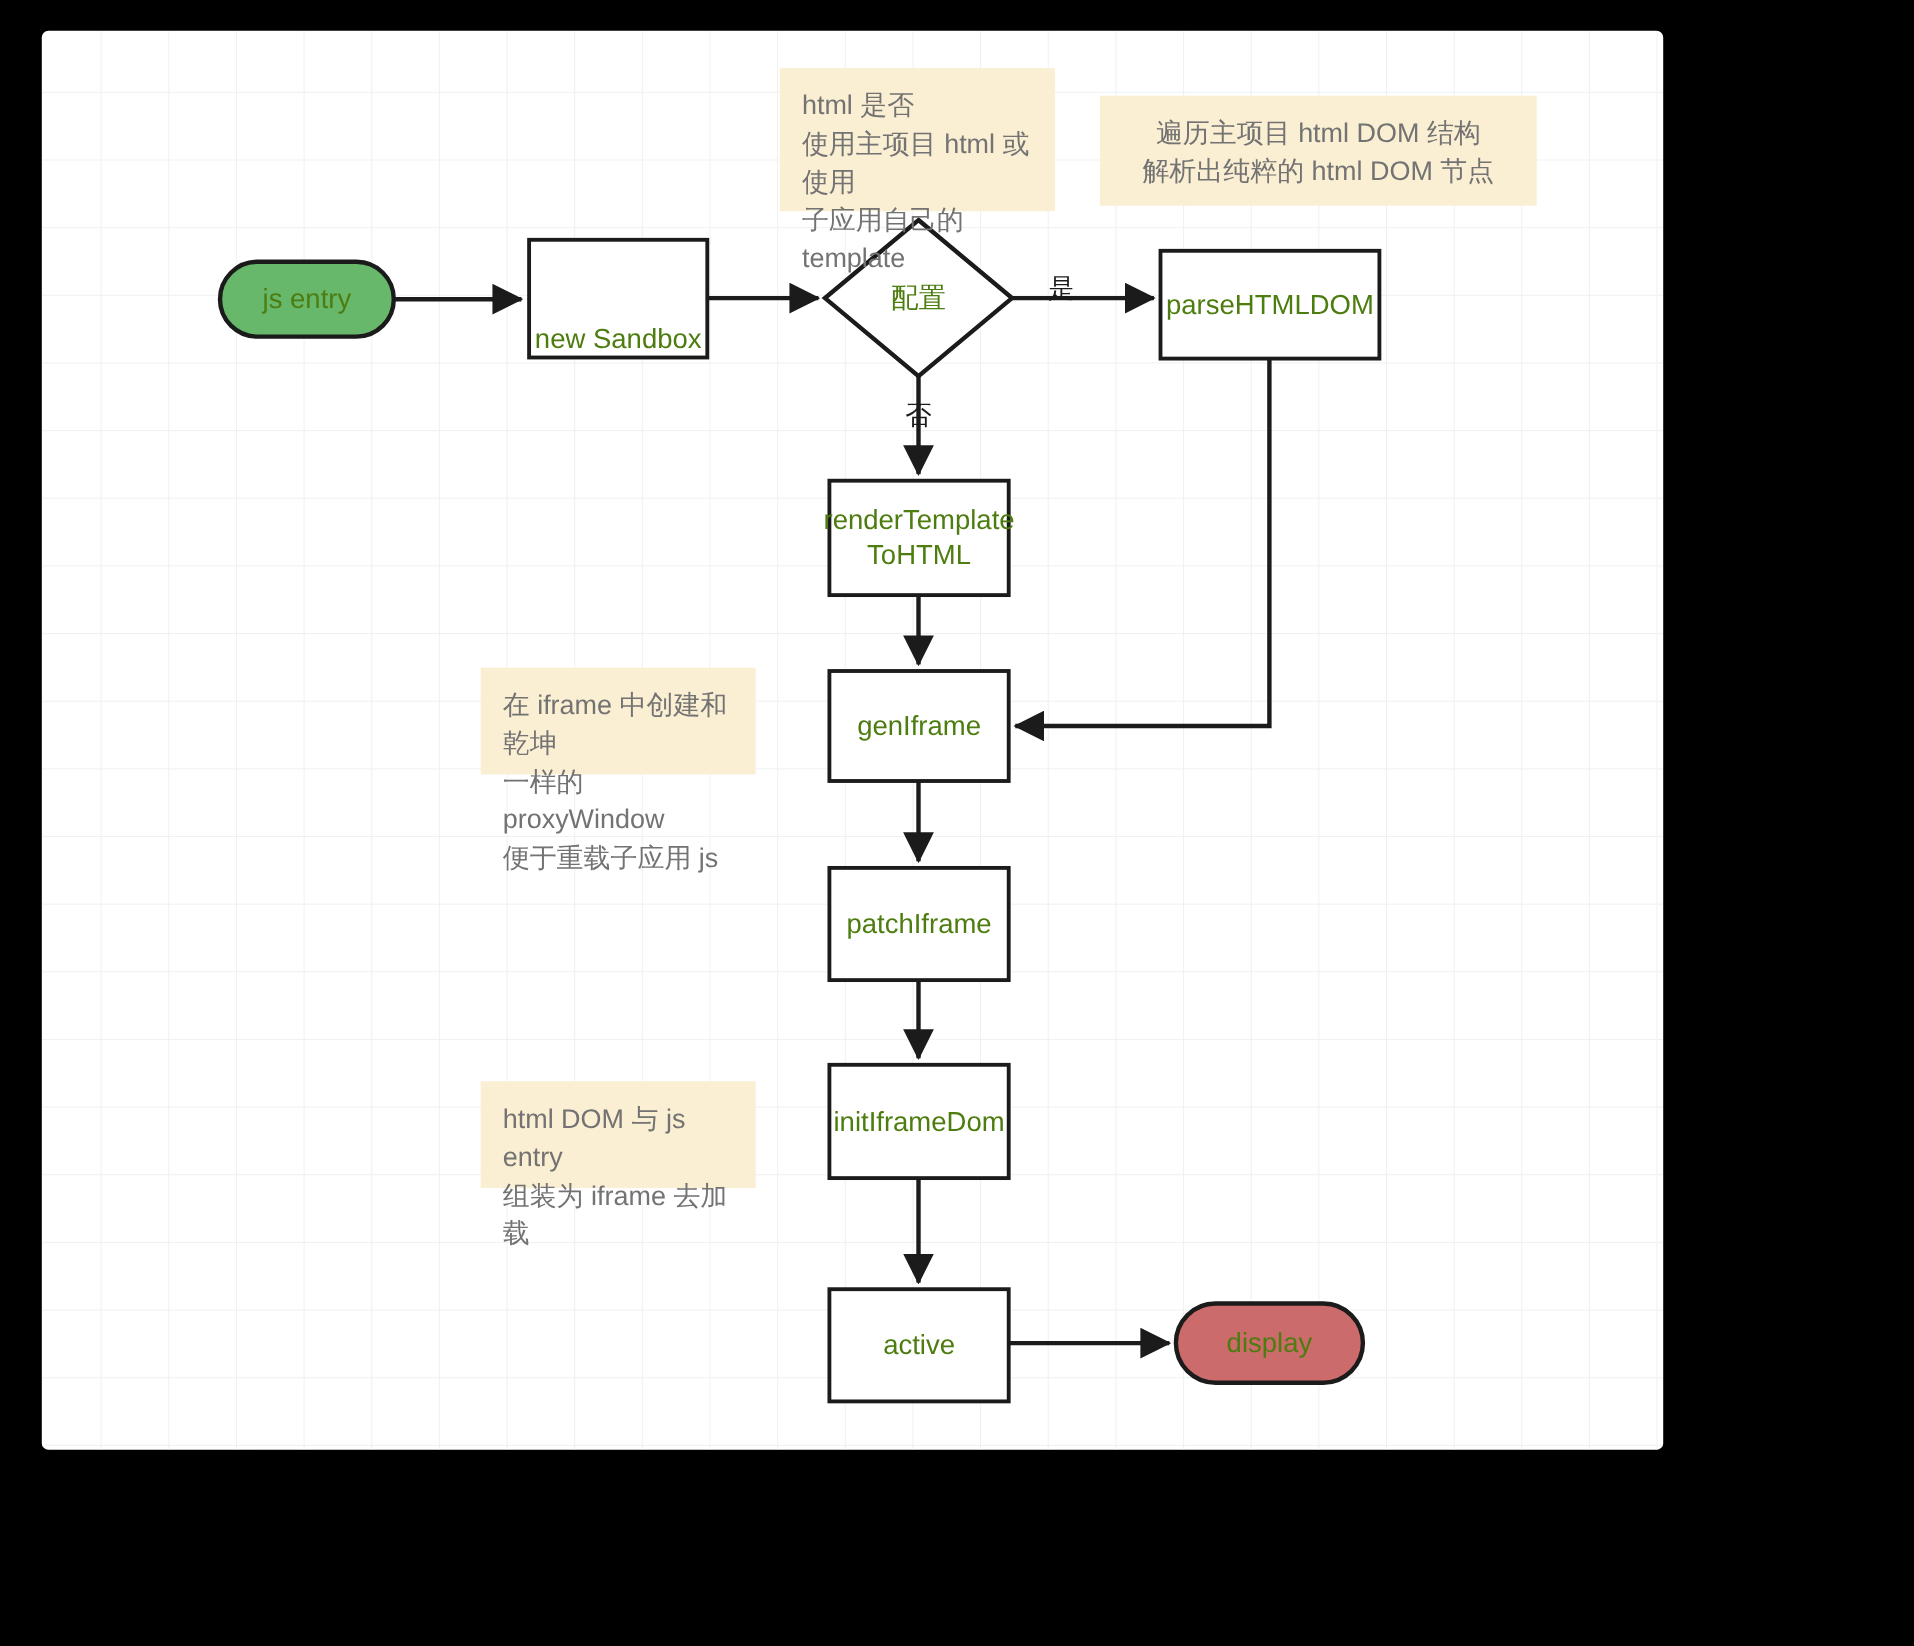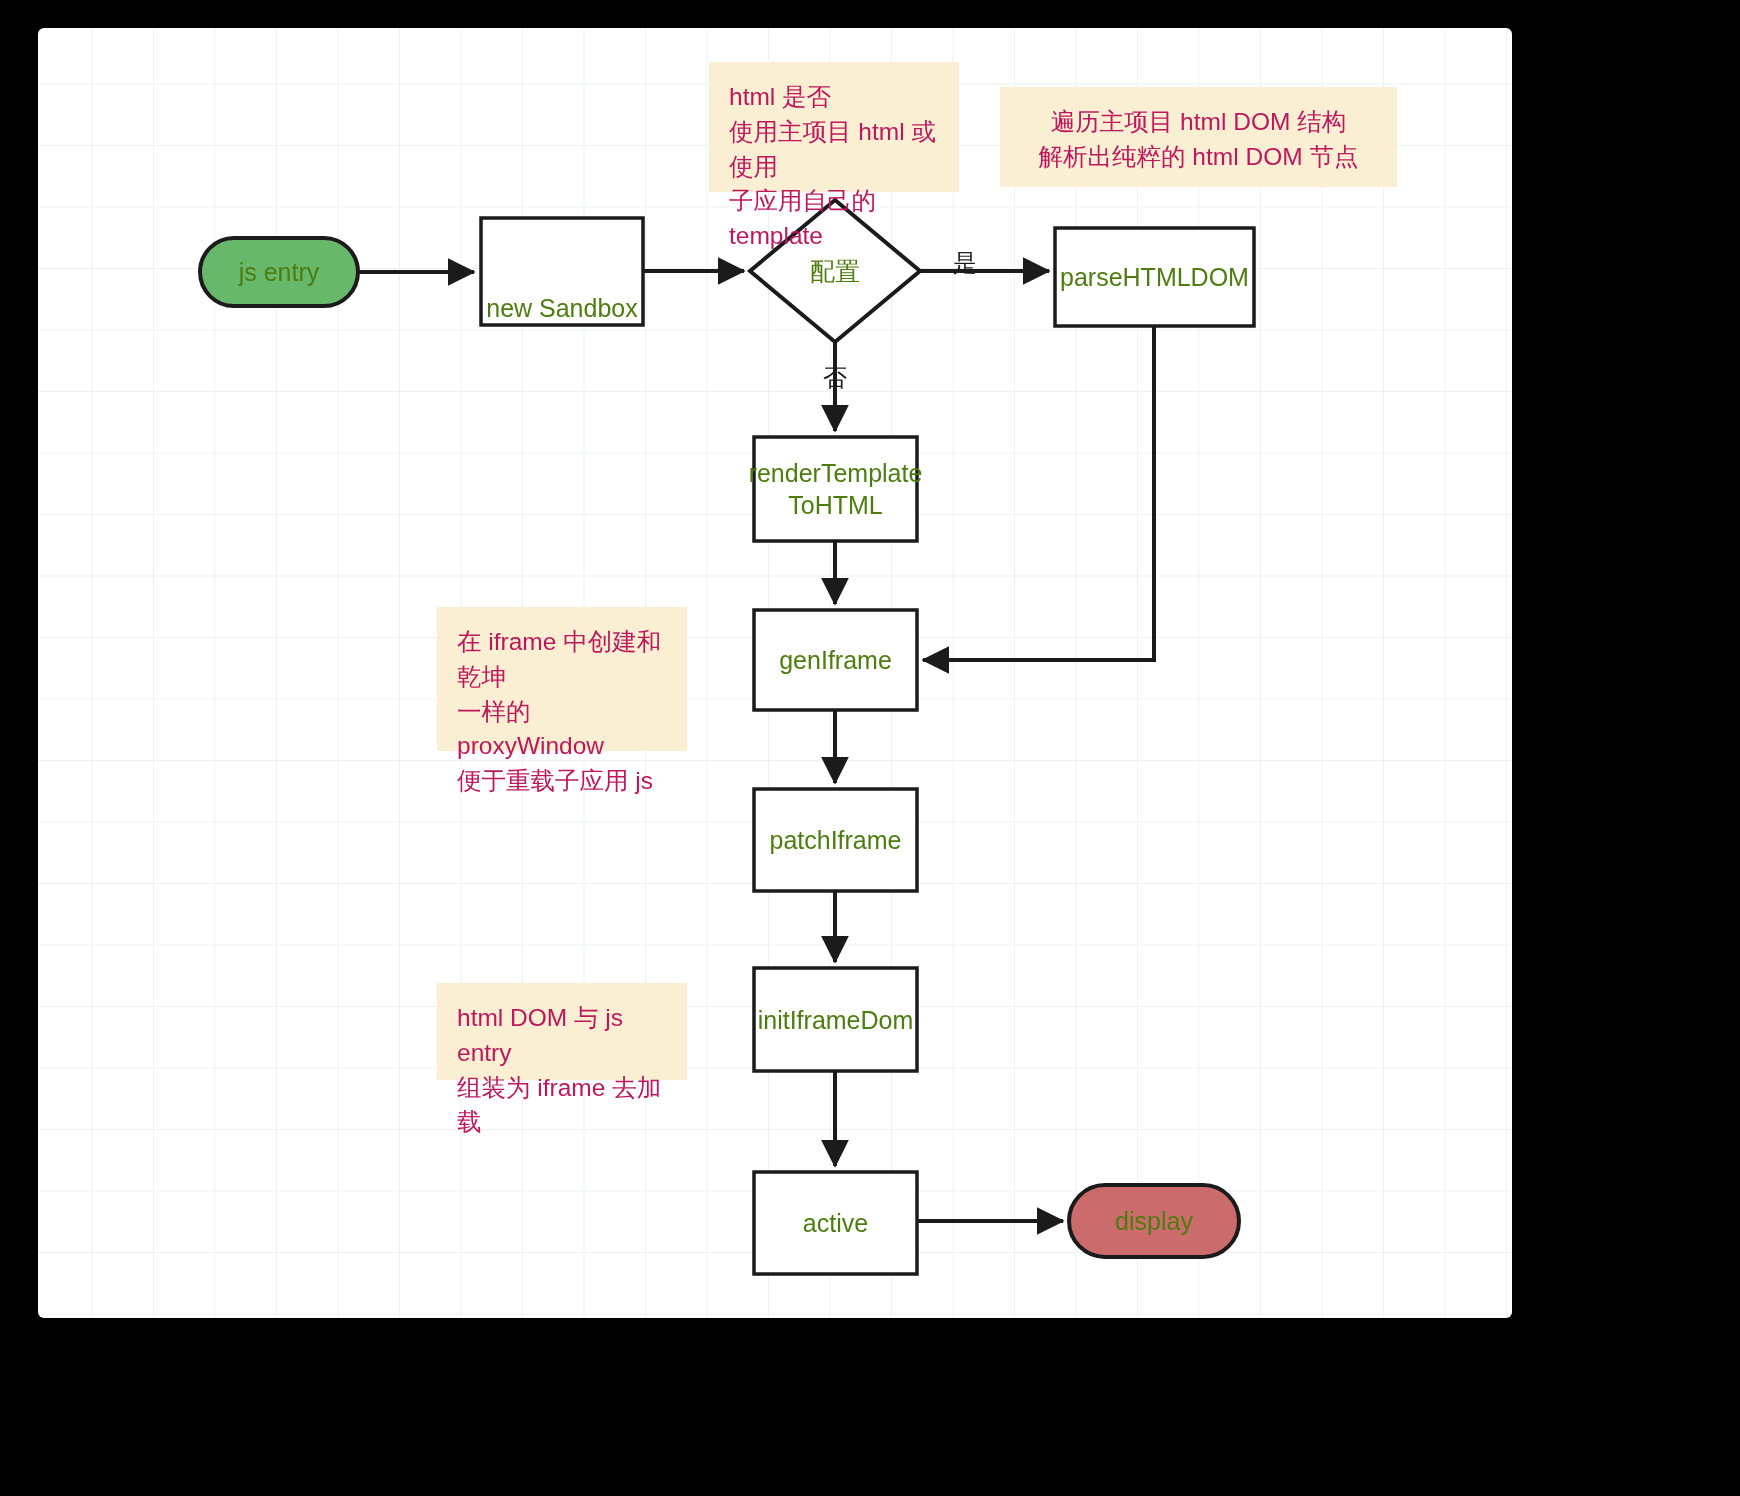--- a/index.html
+++ b/index.html
@@ -24,21 +24,21 @@
   .nodeText{
     position:absolute;display:flex;align-items:center;justify-content:center;
     text-align:center;color:#4d7c0f;line-height:1.28;
     pointer-events:none;
   }
   .procLabel{font-size:25px;}
   .capLabel{font-size:25px;}
   .diaLabel{font-size:25px;}
   .edgeLabel{font-size:24px;color:#1b1b1b;}
   .note{
-    position:absolute;background:#faeed3;color:#be185d;
+    position:absolute;background:#faeed3;color:#737373;
     font-size:24.5px;line-height:1.42;padding:18px 20px 18px 20px;
     box-sizing:border-box;white-space:pre-line;
   }
   .note.center{text-align:center;}
 </style>
 </head>
 <body>
 
 <div id="canvas">
   <div id="board">
@@ -118,19 +118,19 @@
 
   <div class="nodeText edgeLabel" style="left:808px;top:358px;width:54px;height:40px;">否</div>
 
   <div class="note" style="left:709px;top:62px;width:250px;height:130px;">html 是否
 使用主项目 html 或使用
 子应用自己的 template</div>
 
   <div class="note center" style="left:1000px;top:87px;width:397px;height:100px;">遍历主项目 html DOM 结构
 解析出纯粹的 html DOM 节点</div>
 
-  <div class="note" style="left:437px;top:607px;width:250px;height:144px;">在 iframe 中创建和乾坤
+  <div class="note" style="left:437px;top:607px;width:250px;height:97px;">在 iframe 中创建和乾坤
 一样的 proxyWindow
 便于重载子应用 js</div>
 
   <div class="note" style="left:437px;top:983px;width:250px;height:97px;">html DOM 与 js entry
 组装为 iframe 去加载</div>
 </div>
 
 </body></html>

